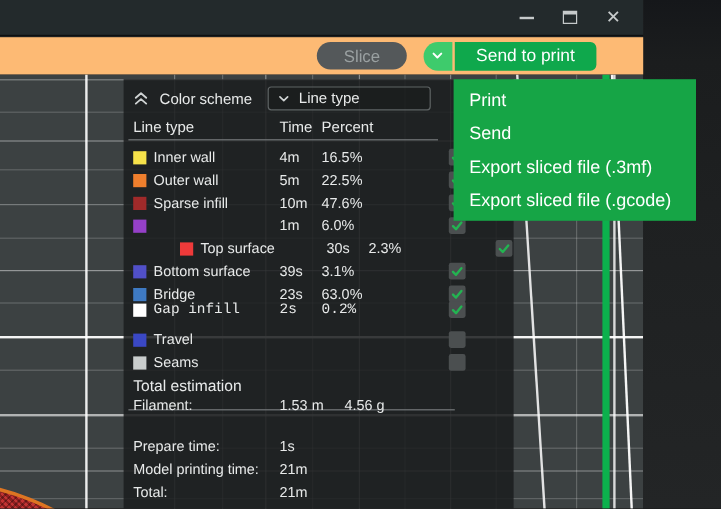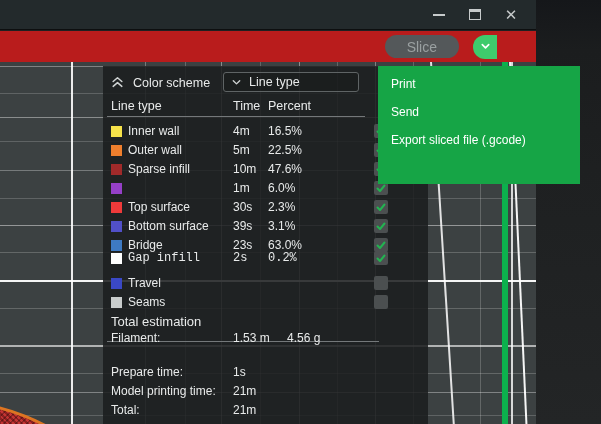--- a/index.html
+++ b/index.html
@@ -15,21 +15,21 @@
     background:#232a2c; border-bottom:1px solid #0d0f10; z-index:6;
     display:flex; align-items:center; justify-content:flex-end;
   }
   .win-controls { display:flex; align-items:center; gap:14px; margin-right:14px; }
   .win-btn { width:22px; height:22px; display:flex; align-items:center; justify-content:center; cursor:pointer; }
   .min-glyph { width:12px; height:2px; background:#c6cacb; }
   .max-glyph { width:12px; height:11px; border:1px solid #c6cacb; border-top:3px solid #c6cacb; background:transparent; }
   .close-glyph { color:#c6cacb; font-size:15px; line-height:1; }
   .toolbar {
     position:absolute; left:0; top:31px; width:536px; height:31px;
-    background:#b91c1c; z-index:6;
+    background:#fdba74; z-index:6;
     display:flex; align-items:center; justify-content:flex-end;
   }
   .slice-btn {
     height:23px; padding:0 22px; margin-right:14px;
     background:#54585a; border:none; border-radius:12px;
     color:#9aa0a1; font-size:14px; font-family:inherit; cursor:pointer;
   }
   .split-btn { display:flex; align-items:stretch; margin-right:39px; }
   .chevron-btn {
     width:24px; height:24px; border:none; cursor:pointer;
@@ -84,21 +84,21 @@
   .trow .lbl { position:absolute; left:8px; top:2px; }
   .trow .v1 { position:absolute; left:130px; top:2px; }
   .trow .v2 { position:absolute; left:184px; top:2px; }
   
   .menu {
     position:absolute; left:378px; top:66px; width:202px; height:118px;
     background:#16a546; z-index:50; padding-top:4px;
   }
   .menu-item {
     height:28px; line-height:28px; padding-left:13px;
-    color:#ffffff; font-size:12px; cursor:pointer; white-space:nowrap;
+    color:#ffffff; font-size:15px; cursor:pointer; white-space:nowrap;
   }
   .right-strip { position:absolute; left:536px; top:0; width:65px; height:424px; z-index:2;
     background:linear-gradient(180deg,#15171a 0%,#1b1d1e 12%,#1e2021 40%,#232526 100%); }
 </style>
 </head>
 <body>
 
 <div class="screen">
 
   <div class="viewport">
@@ -152,20 +152,21 @@
   </div>
 
   <div class="toolbar">
     <button class="slice-btn">Slice</button>
     <div class="split-btn">
       <button class="chevron-btn">
         <svg width="11" height="11" viewBox="0 0 12 12">
           <path d="M2.5 4 L6 7.5 L9.5 4" stroke="#ffffff" stroke-width="1.8" fill="none" stroke-linecap="round" stroke-linejoin="round"></path>
         </svg>
       </button>
+      <button class="send-btn">Send to print</button>
     </div>
   </div>
 
   <div class="legend">
     <span class="collapse">
       <svg width="13" height="13" viewBox="0 0 12 12">
         <path d="M2 6 L6 2.5 L10 6" stroke="#cfd3d3" stroke-width="1.4" fill="none" stroke-linecap="round" stroke-linejoin="round"></path>
         <path d="M2 10.5 L6 7 L10 10.5" stroke="#cfd3d3" stroke-width="1.4" fill="none" stroke-linecap="round" stroke-linejoin="round"></path>
       </svg>
     </span>
@@ -226,21 +227,21 @@
       <span class="swatch" style="background: rgb(149, 64, 200);"></span>
       <span class="time">1m</span>
       <span class="pct">6.0%</span>
       <span class="cbx">
         <svg width="12" height="12" viewBox="0 0 12 12">
           <path d="M2.5 6.5 L5 9 L9.5 3.5" stroke="#23b351" stroke-width="2" fill="none" stroke-linecap="round" stroke-linejoin="round"></path>
         </svg>
       </span>
     </div>
 
-    <div class="row" style="top: 132px;">
+    <div class="row" style="top: 132px; margin-left: 39px;">
       <span class="swatch" style="background: rgb(238, 58, 58);"></span>
       <span class="lbl">Top surface</span>
       <span class="time">30s</span>
       <span class="pct">2.3%</span>
       <span class="cbx">
         <svg width="12" height="12" viewBox="0 0 12 12">
           <path d="M2.5 6.5 L5 9 L9.5 3.5" stroke="#23b351" stroke-width="2" fill="none" stroke-linecap="round" stroke-linejoin="round"></path>
         </svg>
       </span>
     </div>
@@ -327,16 +328,17 @@
       <span class="lbl">Total:</span>
       <span class="v1">21m</span>
       <span class="v2"></span>
     </div>
   </div>
   </div>
 
   <div class="menu" id="menu">
       <div class="menu-item">Print</div>
       <div class="menu-item">Send</div>
+      <div class="menu-item">Export sliced file (.3mf)</div>
       <div class="menu-item">Export sliced file (.gcode)</div>
     </div>
 
 </div>
 
 </body></html>

